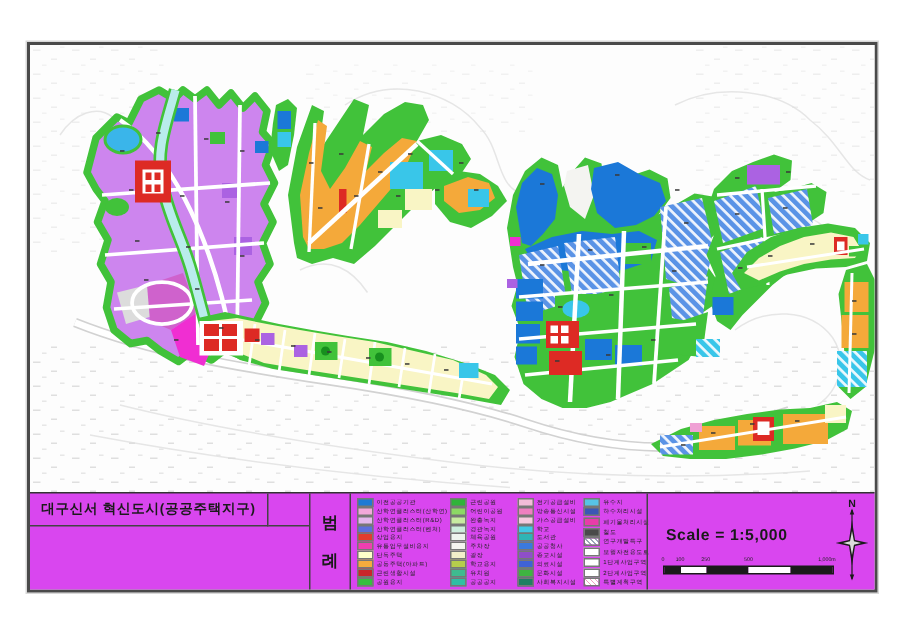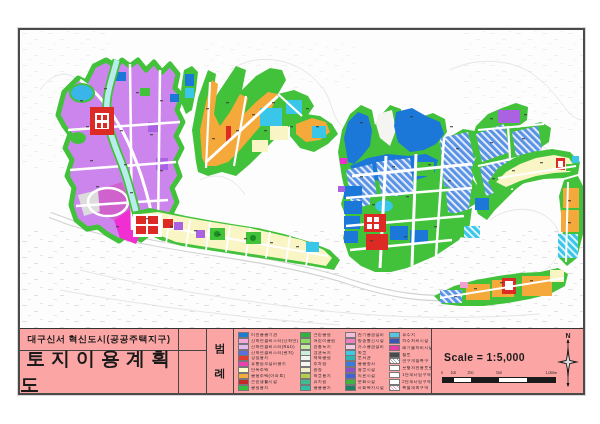--- a/index.html
+++ b/index.html
@@ -3,21 +3,21 @@
 <meta charset="utf-8">
 <style>
   html,body{margin:0;padding:0;background:#fff;}
   .page{position:relative;width:600px;height:424px;background:#ffffff;overflow:hidden;
         font-family:"Liberation Sans",sans-serif;color:#1a1a1a;}
   .frame{position:absolute;left:18px;top:28px;width:567px;height:367px;
          border:2px solid #4a4a4a;box-shadow:0 0 0 1px #d8d8d8;background:#fdfdfd;box-sizing:border-box;}
   .maparea{position:absolute;left:0;top:0;right:0;bottom:64px;overflow:hidden;background:#fdfdfd;}
   .maparea svg{display:block;}
   
-  .strip{position:absolute;left:0;right:0;bottom:0;height:64px;border-top:1.5px solid #333;background:#fca5a5;}
+  .strip{position:absolute;left:0;right:0;bottom:0;height:64px;border-top:1.5px solid #333;background:#d946ef;}
   .cell{position:absolute;box-sizing:border-box;}
   .cell-project{left:0;top:0;width:159px;height:22px;border-right:1px solid #444;border-bottom:1px solid #444;
      display:flex;align-items:center;justify-content:center;font-weight:bold;font-size:9px;letter-spacing:0.5px;}
   .cell-title{left:0;top:22px;width:159px;bottom:0;border-right:1px solid #444;
      display:flex;align-items:center;justify-content:center;font-weight:bold;font-size:19px;letter-spacing:6px;text-indent:6px;}
   .cell-spacer{left:159px;top:0;width:28px;bottom:0;border-right:1px solid #444;}
   .cell-spacer .hline{position:absolute;left:0;right:0;top:21px;border-top:1px solid #444;}
   .cell-beomrye{left:187px;top:0;width:27px;bottom:0;border-right:1px solid #444;
      display:flex;flex-direction:column;align-items:center;justify-content:space-around;padding:7px 0;
      font-weight:bold;font-size:11px;}
@@ -306,23 +306,20 @@
           <rect x="510" y="250" width="3" height="1.3"></rect>
             <rect x="434" y="266" width="3" height="1.3"></rect>
         </g>
       </svg>
     </div>
 
     <div class="strip">
       <div class="cell cell-project">
         <span>대구신서 혁신도시(공공주택지구)</span>
       </div>
-      <div class="cell cell-title">
-        <span>토지이용계획도</span>
-      </div>
       <div class="cell cell-spacer">
           <span class="hline"></span>
         </div>
       <div class="cell cell-beomrye">
         <span>범</span>
         <span>례</span>
       </div>
       <div class="cell cell-legend" id="legend-grid">
           <div class="lg-col">
             <div class="lg-item">

